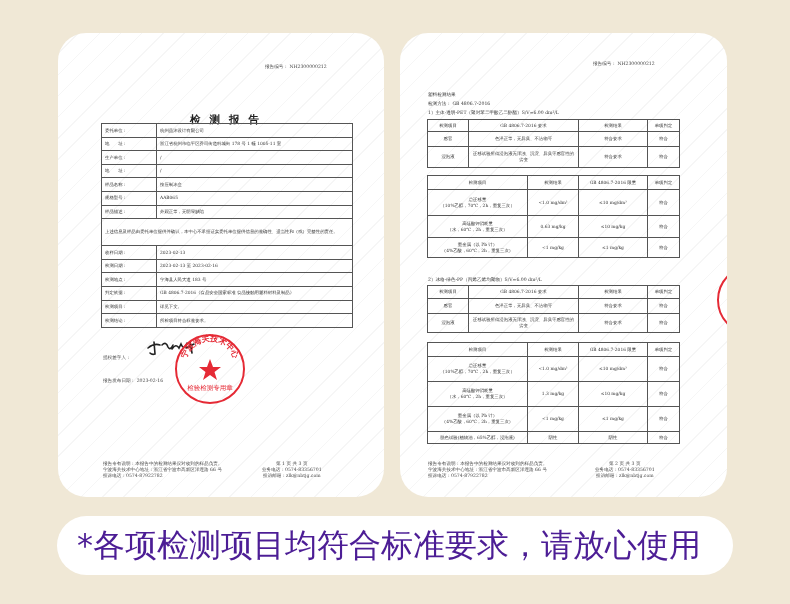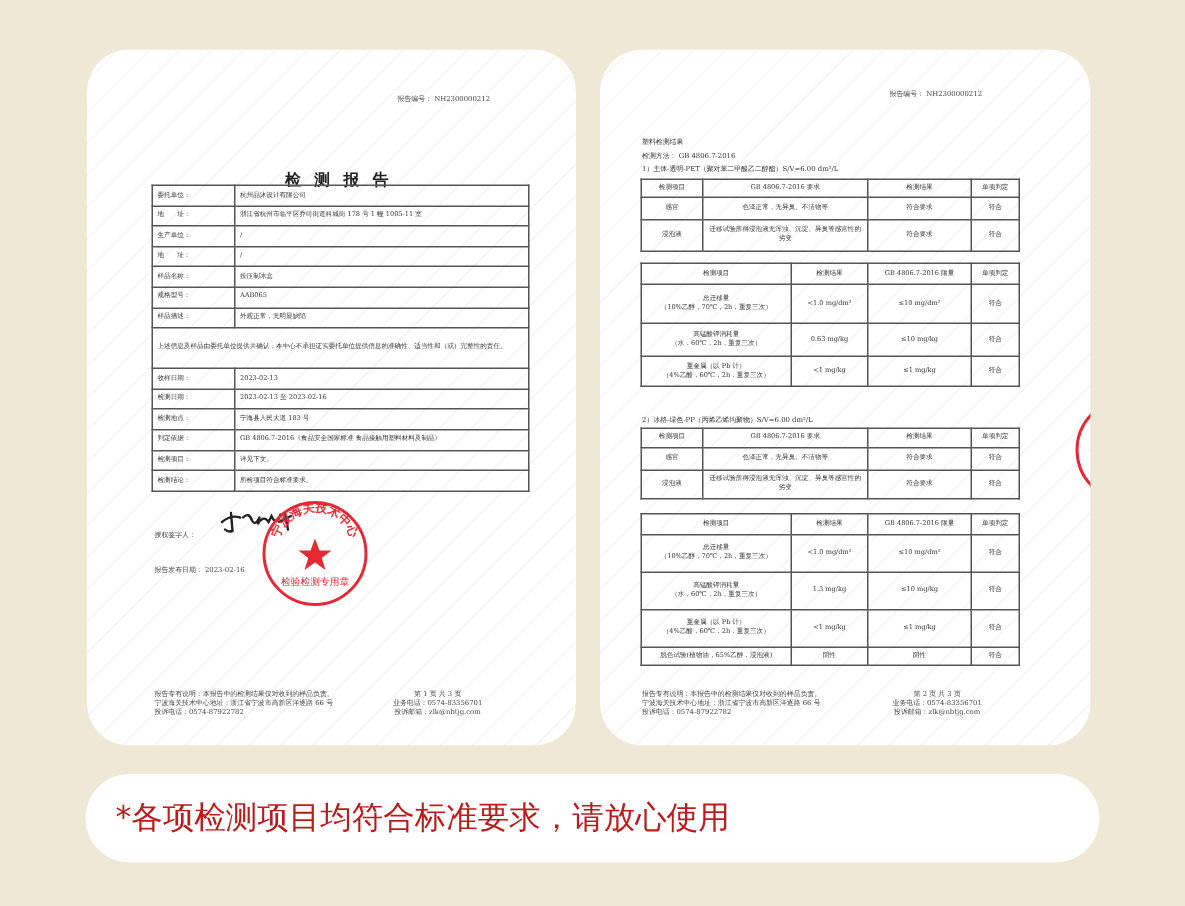--- a/index.html
+++ b/index.html
@@ -11,21 +11,21 @@
   .doc{font-family:"DejaVu Serif","Liberation Serif",serif;color:#333;}
   .abs{position:absolute;white-space:nowrap;}
   .tiny{font-size:4.6px;line-height:6px;color:#444;}
   .title{font-size:10.5px;font-weight:bold;letter-spacing:9px;color:#222;}
   table.doc-table{position:absolute;border-collapse:collapse;table-layout:fixed;font-family:"DejaVu Serif","Liberation Serif",serif;font-size:4.4px;color:#333;border:1px solid #444;}
   table.doc-table td{border:0.7px solid #555;padding:0 3px;overflow:hidden;white-space:nowrap;line-height:5.6px;}
   table.center td{text-align:center;white-space:normal;}
   .note-cell{white-space:normal !important;line-height:6px !important;}
   .sect{font-size:4.6px;color:#333;}
   #banner{position:absolute;left:57px;top:516px;width:676px;height:59px;background:#fff;border-radius:30px;}
-  #banner-text{position:absolute;left:20px;top:12px;font-size:21px;line-height:34px;color:#b91c1c;font-family:"DejaVu Sans","Liberation Sans",sans-serif;white-space:nowrap;}
+  #banner-text{position:absolute;left:20px;top:12px;font-size:32px;line-height:34px;color:#4c1d95;font-family:"DejaVu Sans","Liberation Sans",sans-serif;white-space:nowrap;}
 </style>
 </head>
 <body>
 
 <div id="card-left" class="card doc">
   <div class="abs tiny" style="left:207px;top:31px;">报告编号：  NH2300000212</div>
   <div class="abs title" style="left:132px;top:68px;margin-top:12px;">检测报告</div>
 
   <table class="doc-table" style="left:43px;top:90px;width:252px;">
     <colgroup>

